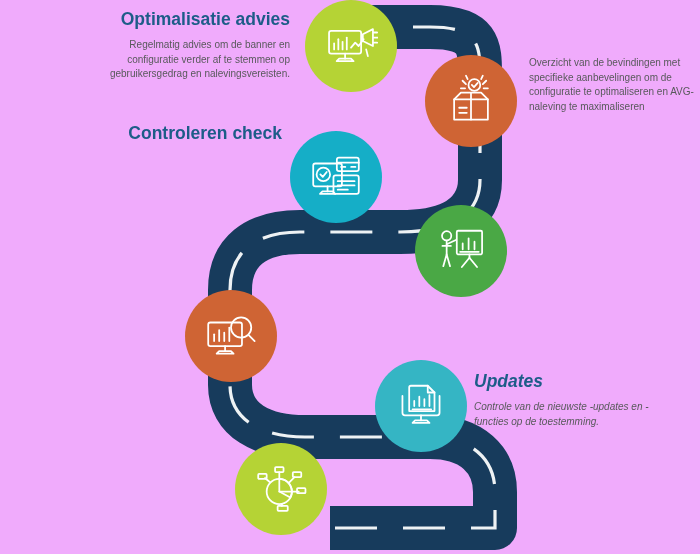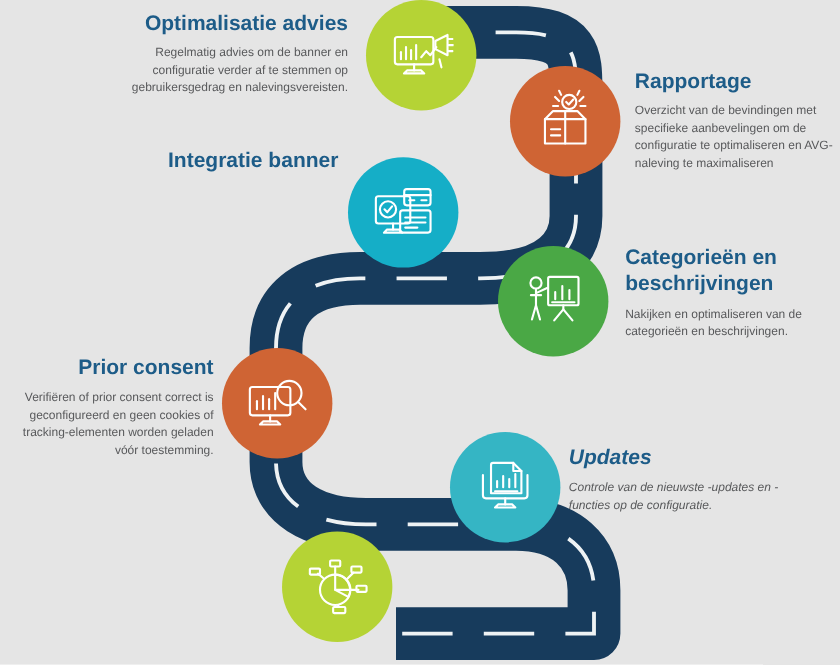--- a/index.html
+++ b/index.html
@@ -9,21 +9,21 @@
   }
   body {
     font-family: "Liberation Sans", sans-serif;
     -webkit-font-smoothing: antialiased;
   }
   #infographic {
     position: relative;
     width: 700px;
     height: 554px;
     overflow: hidden;
-    background: #e5e5e5;
+    background: #f0abfc;
   }
   #road-layer {
     position: absolute;
     left: 0;
     top: 0;
     width: 700px;
     height: 554px;
   }
   .node {
     position: absolute;
@@ -119,21 +119,20 @@
         <path d="M33 13 l2.5 2.5 L40 10.5"></path>
         <path d="M22 8 l4 4 M20 17 h5 M26 2 l2 4 M50 8 l-4 4 M52 17 h-5 M46 2 l-2 4"></path>
         <path d="M12 30 h40 v24 H12 z"></path>
         <path d="M12 30 l8 -8 h12 v8 M52 30 l-8 -8 H32 v8"></path>
         <path d="M32 30 v24"></path>
         <path d="M18 40 h9 M18 46 h9"></path>
       </svg>
     </span>
   </div>
   <div class="textblock align-left" style="left:529px; top:56px; width:172px;">
-    <p class="title">Rapportage</p>
     <p class="desc">Overzicht van de bevindingen met specifieke aanbevelingen om de configuratie te optimaliseren en AVG-naleving te maximaliseren</p>
   </div>
 
   <div class="node" style="left:290px; top:131px; width:92px; height:92px; background:#15aec7;">
     <span>
       <svg width="54" height="54" viewBox="0 0 64 64" fill="none" stroke="#ffffff" stroke-width="2.1" stroke-linecap="round" stroke-linejoin="round">
         <rect x="5" y="16" width="34" height="27" rx="2.5"></rect>
         <path d="M22 43 v6"></path>
           <path d="M13 52 h18 l-3-3 H16 z"></path>
         <circle cx="17" cy="29" r="8"></circle>
@@ -141,80 +140,72 @@
         <rect x="33" y="9" width="26" height="16" rx="2.5"></rect>
         <path d="M33 15 h26"></path>
           <path d="M38 20 h5"></path>
           <path d="M50 20 h5"></path>
         <rect x="29" y="30" width="30" height="22" rx="2.5"></rect>
         <path d="M34 37 h20 M34 42 h20 M34 47 h12"></path>
       </svg>
     </span>
   </div>
   <div class="textblock align-right" style="left:74px; top:122px; width:208px;">
-    <p class="title">Integratie banner</p>
+    <p class="title">Controleren check</p>
   </div>
 
   <div class="node" style="left:415px; top:205px; width:92px; height:92px; background:#4aa845;">
     <span>
       <svg width="54" height="54" viewBox="0 0 64 64" fill="none" stroke="#ffffff" stroke-width="2.1" stroke-linecap="round" stroke-linejoin="round">
         <circle cx="15" cy="14" r="5.5"></circle>
         <path d="M15 20 v16"></path>
         <path d="M10 26 h10"></path>
         <path d="M15 24 l11 -5"></path>
         <path d="M15 36 l-4 14 M15 36 l4 14"></path>
         <rect x="27" y="8" width="30" height="28" rx="1.5"></rect>
         <path d="M42 36 v4"></path>
           <path d="M33 51 l9 -11 l9 11"></path>
         <path d="M34 30 v-7 M41 30 v-13 M48 30 v-9"></path>
         <path d="M31 33 h22"></path>
       </svg>
     </span>
   </div>
-  <div class="textblock align-left" style="left:521px; top:203px; width:180px;">
-    <p class="title">Categorieën en beschrijvingen</p>
-    <p class="desc">Nakijken en optimaliseren van de categorieën en beschrijvingen.</p>
-  </div>
 
   <div class="node" style="left:185px; top:290px; width:92px; height:92px; background:#cf6434;">
     <span>
       <svg width="54" height="54" viewBox="0 0 64 64" fill="none" stroke="#ffffff" stroke-width="2.1" stroke-linecap="round" stroke-linejoin="round">
         <rect x="5" y="16" width="40" height="28" rx="2.5"></rect>
         <path d="M25 44 v6"></path>
           <path d="M15 53 h20 l-3-3 H18 z"></path>
         <path d="M12 38 v-8"></path>
           <path d="M18 38 v-13"></path>
           <path d="M24 38 v-10"></path>
           <path d="M30 38 v-16"></path>
         <circle cx="44" cy="22" r="12"></circle>
         <path d="M53 31 l7 7"></path>
       </svg>
     </span>
   </div>
-  <div class="textblock align-right" style="left:2px; top:295px; width:176px;">
-    <p class="title">Prior consent</p>
-    <p class="desc">Verifiëren of prior consent correct is geconfigureerd en geen cookies of tracking-elementen worden geladen vóór toestemming.</p>
-  </div>
 
   <div class="node" style="left:375px; top:360px; width:92px; height:92px; background:#35b5c4;">
     <span>
       <svg width="54" height="54" viewBox="0 0 64 64" fill="none" stroke="#ffffff" stroke-width="2.1" stroke-linecap="round" stroke-linejoin="round">
         <path d="M10 20 v20 a3 3 0 0 0 3 3 h38 a3 3 0 0 0 3 -3 V20"></path>
         <path d="M32 43 v6"></path>
           <path d="M22 52 h20 l-3-3 H25 z"></path>
         <path d="M18 38 V10 a2 2 0 0 1 2 -2 h20 l8 8 v22 z"></path>
         <path d="M40 8 v8 h8"></path>
         <path d="M24 32 v-6 M30 32 v-11 M36 32 v-8 M42 32 v-13"></path>
         <path d="M22 36 h22"></path>
       </svg>
     </span>
   </div>
   <div class="textblock align-left" style="left:474px; top:370px; width:200px;font-style:italic;">
     <p class="title">Updates</p>
-    <p class="desc">Controle van de nieuwste -updates en -functies op de configuratie.</p>
+    <p class="desc">Controle van de nieuwste -updates en -functies op de toestemming.</p>
   </div>
 
   <div class="node" style="left:235px; top:443px; width:92px; height:92px; background:#b5d335;">
     <span>
       <svg width="54" height="54" viewBox="0 0 64 64" fill="none" stroke="#ffffff" stroke-width="2.1" stroke-linecap="round" stroke-linejoin="round">
         <circle cx="30" cy="35" r="15"></circle>
         <path d="M30 35 L30 20 A15 15 0 0 1 43 42 z"></path>
         <path d="M30 35 h15"></path>
         <path d="M30 20 v-8"></path>
         <path d="M41 25 l7 -7"></path>

